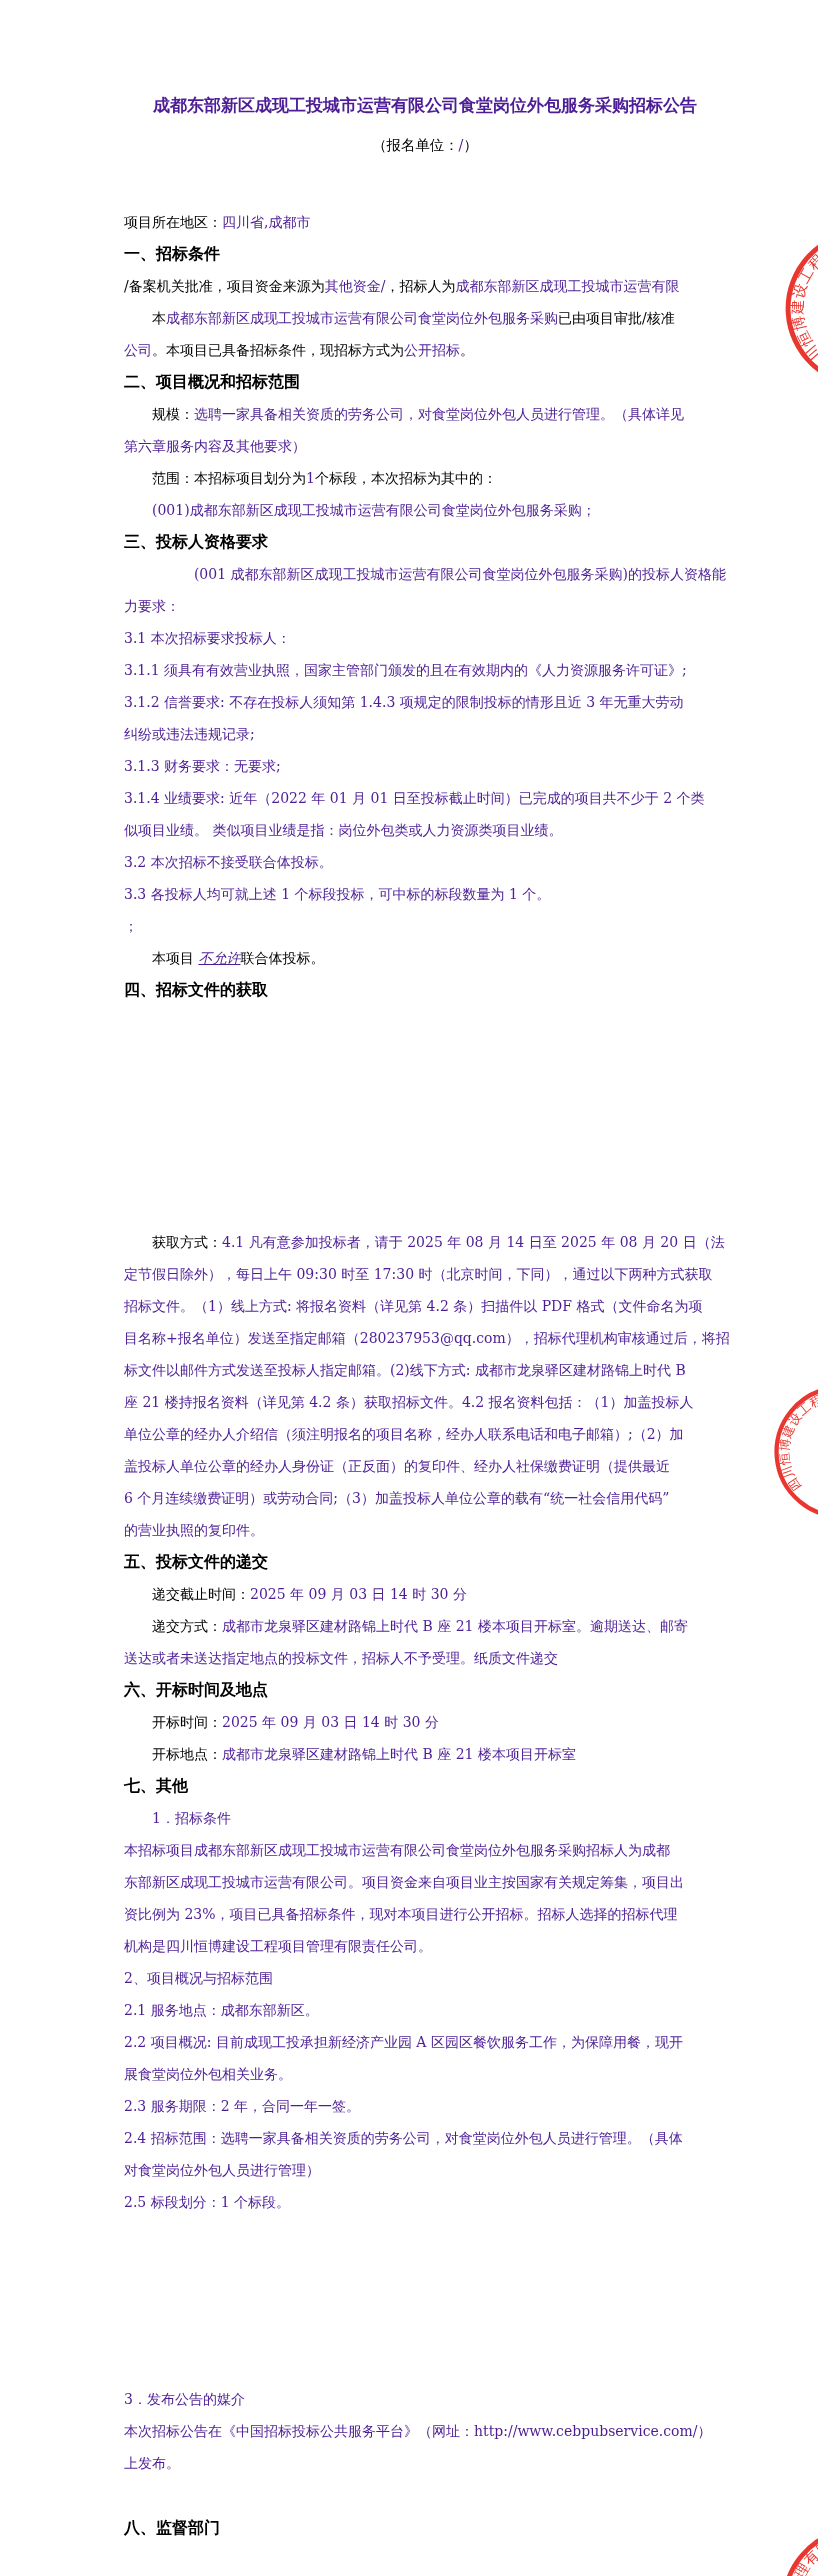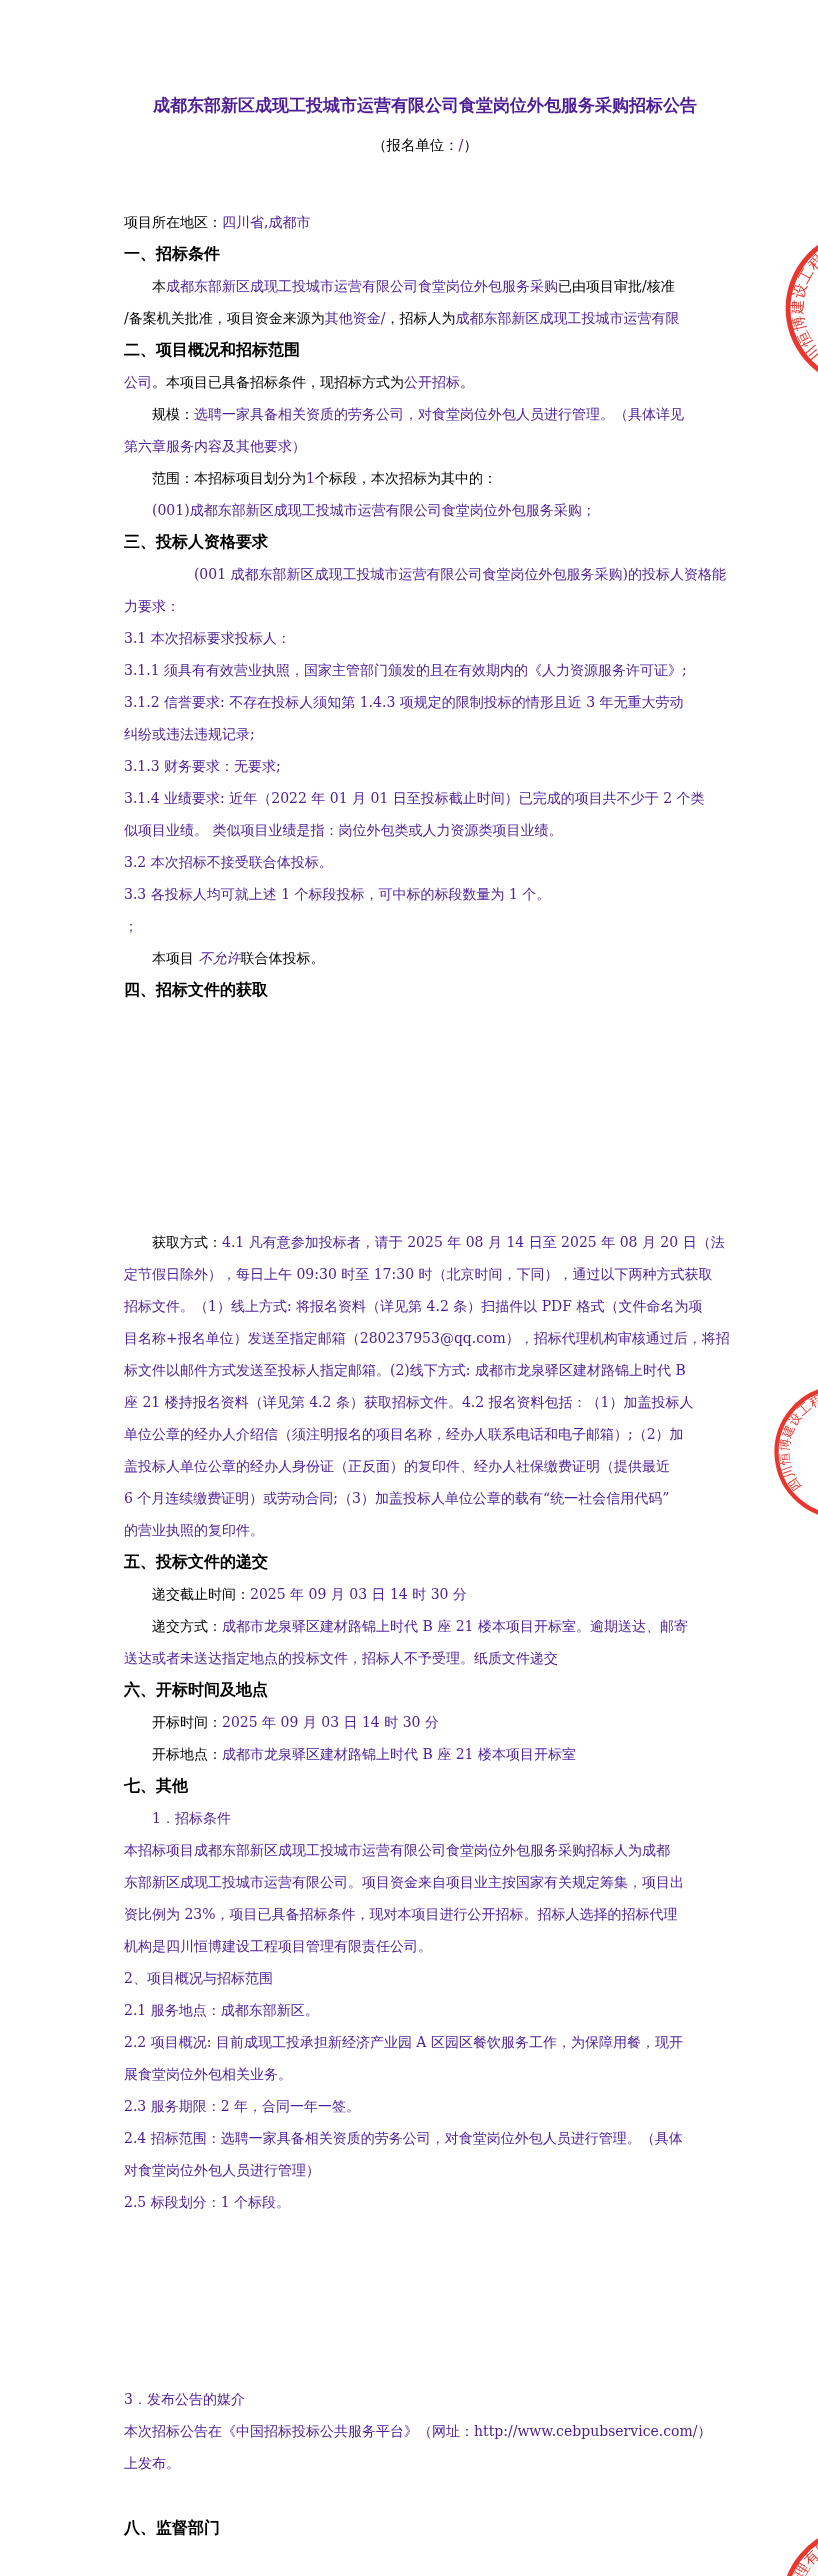--- a/index.html
+++ b/index.html
@@ -32,39 +32,39 @@
     height:38px;line-height:38px;
     text-align:center;
     font-size:14.4px;
   }
   .heading{
     font-weight:bold;font-size:16px;
     font-family:"DejaVu Sans","Liberation Sans",sans-serif;
   }
   .seg-k{color:#000;}
   .seg-b{color:#4c1d95;}
-  .seg-i{font-style:italic;}
+  .seg-i{font-style:italic;text-decoration:underline;}
   .spacer{width:100%;}
   .seal{position:absolute;pointer-events:none;opacity:.92;}
   .seal svg{display:block;width:100%;height:100%;}
 </style>
 </head>
 <body>
 
 <div class="page">
   <div class="doc" id="doc">
       <div class="line title-line"><span class="seg-b">成都东部新区成现工投城市运营有限公司食堂岗位外包服务采购招标公告</span></div>
       <div class="line subtitle-line"><span class="seg-k">（报名单位：</span><span class="seg-b">/</span><span class="seg-k">）</span></div>
       <div class="spacer" style="height: 42px;"></div>
       <div class="line"><span class="seg-k">项目所在地区：</span><span class="seg-b">四川省,成都市</span></div>
       <div class="line heading"><span class="seg-k">一、招标条件</span></div>
+      <div class="line"><span class="seg-k">/备案机关批准，项目资金来源为</span><span class="seg-b">其他资金/</span><span class="seg-k">，招标人为</span><span class="seg-b">成都东部新区成现工投城市运营有限</span></div>
       <div class="line" style="padding-left: 28px;"><span class="seg-k">本</span><span class="seg-b">成都东部新区成现工投城市运营有限公司食堂岗位外包服务采购</span><span class="seg-k">已由项目审批/核准</span></div>
-      <div class="line"><span class="seg-k">/备案机关批准，项目资金来源为</span><span class="seg-b">其他资金/</span><span class="seg-k">，招标人为</span><span class="seg-b">成都东部新区成现工投城市运营有限</span></div>
+      <div class="line"><span class="seg-b">公司</span><span class="seg-k">。本项目已具备招标条件，现招标方式为</span><span class="seg-b">公开招标</span><span class="seg-k">。</span></div>
       <div class="line heading"><span class="seg-k">二、项目概况和招标范围</span></div>
-      <div class="line"><span class="seg-b">公司</span><span class="seg-k">。本项目已具备招标条件，现招标方式为</span><span class="seg-b">公开招标</span><span class="seg-k">。</span></div>
       <div class="line" style="padding-left: 28px;"><span class="seg-k">规模：</span><span class="seg-b">选聘一家具备相关资质的劳务公司，对食堂岗位外包人员进行管理。（具体详见</span></div>
       <div class="line"><span class="seg-b">第六章服务内容及其他要求）</span></div>
       <div class="line" style="padding-left: 28px;"><span class="seg-k">范围：本招标项目划分为</span><span class="seg-b">1</span><span class="seg-k">个标段，本次招标为其中的：</span></div>
       <div class="line" style="padding-left: 28px;"><span class="seg-b">(001)成都东部新区成现工投城市运营有限公司食堂岗位外包服务采购；</span></div>
       <div class="line heading"><span class="seg-k">三、投标人资格要求</span></div>
       <div class="line" style="padding-left: 28px; text-align: right;"><span class="seg-b">(001 成都东部新区成现工投城市运营有限公司食堂岗位外包服务采购)的投标人资格能</span></div>
       <div class="line"><span class="seg-b">力要求：</span></div>
       <div class="line"><span class="seg-b">3.1 本次招标要求投标人：</span></div>
       <div class="line"><span class="seg-b">3.1.1 须具有有效营业执照，国家主管部门颁发的且在有效期内的《人力资源服务许可证》;</span></div>
       <div class="line"><span class="seg-b">3.1.2 信誉要求: 不存在投标人须知第 1.4.3 项规定的限制投标的情形且近 3 年无重大劳动</span></div>

